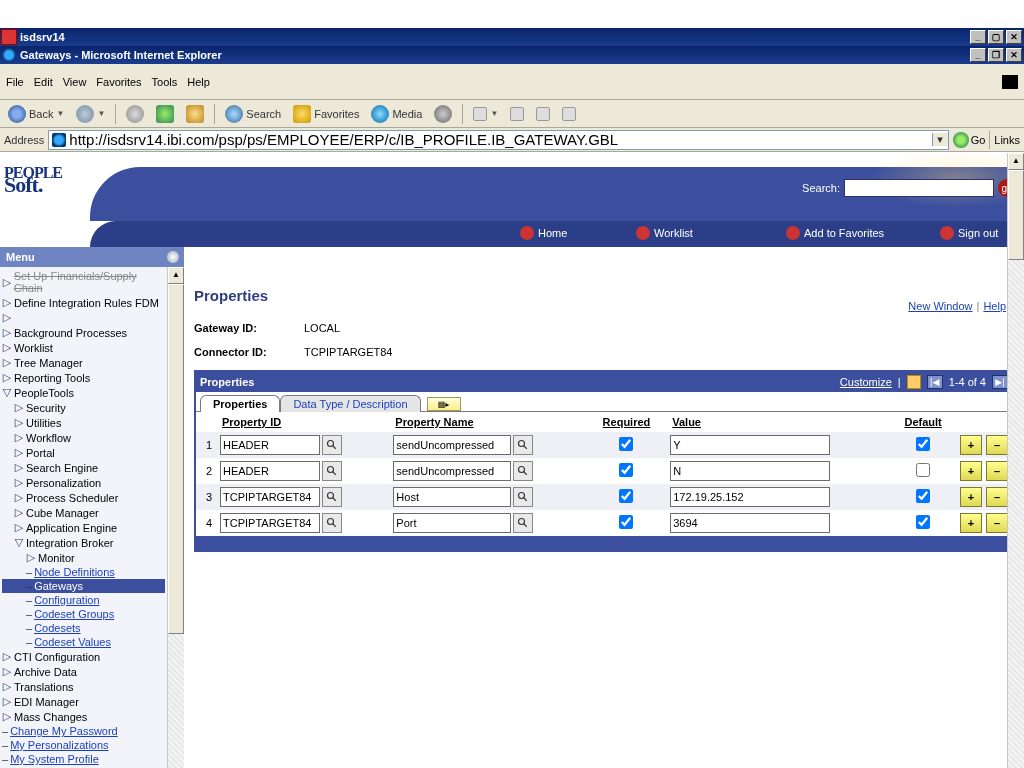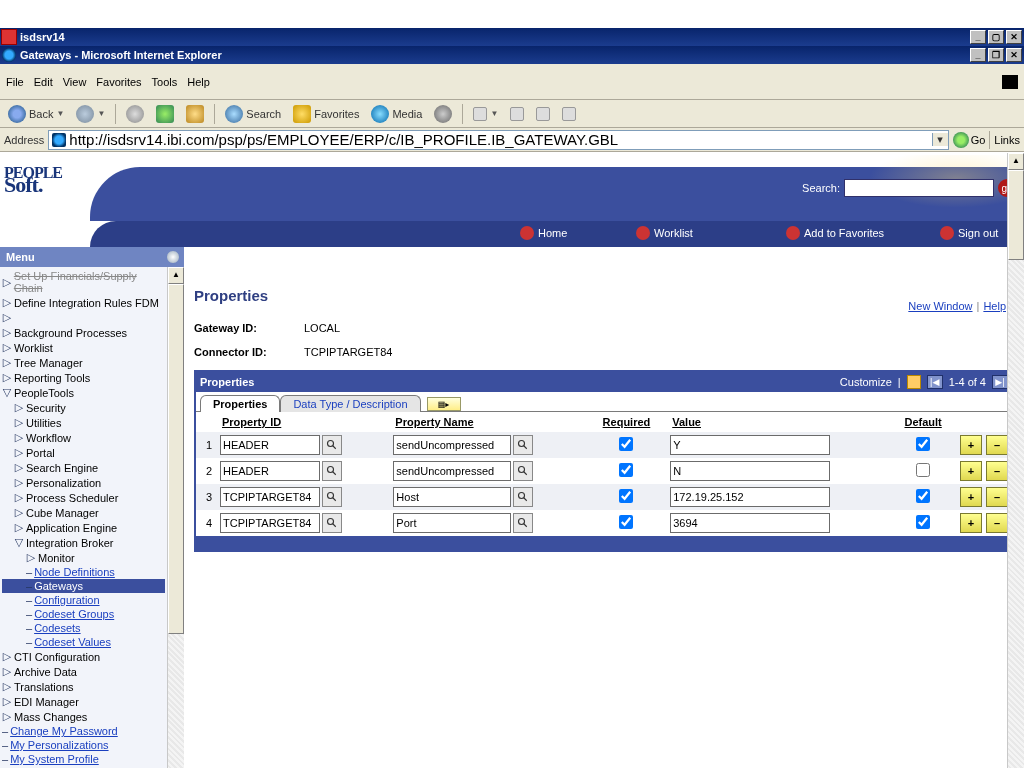--- a/index.html
+++ b/index.html
@@ -90,21 +90,21 @@
 .sep{color:#888;margin:0 4px;}
 
 h2.page-title{color:#2f3f82;font-size:15px;font-weight:bold;margin-top:34px;margin-bottom:18px;}
 .kv{display:flex;margin:4px 0;}
 .kv .k{width:110px;font-weight:bold;}
 
 .grid-wrap{margin-top:12px;border:2px solid #3b4f9e;}
 .grid-head{background:#3b4f9e;height:20px;color:#fff;display:flex;align-items:center;padding:0 4px;position:relative;}
 .grid-head .gtitle{font-weight:bold;}
 .grid-head .gtools{margin-left:auto;display:flex;align-items:center;gap:6px;}
-.grid-head a{color:#fff;}
+.grid-head a{color:#fff;text-decoration:underline;}
 .navbtn{width:16px;height:14px;background:#8193cc;border:1px solid #20306a;color:#fff;display:flex;align-items:center;justify-content:center;font-size:9px;}
 .tabbar{display:flex;align-items:flex-end;background:#fff;padding:2px 4px 0;border-bottom:1px solid #7a7a7a;gap:0;position:relative;}
 .tab{border:1px solid #7a7a7a;border-bottom:none;border-radius:6px 6px 0 0;padding:2px 12px;background:#e5e5e5;color:#1a3fbf;position:relative;top:1px;}
 .tab.active{background:#fff;color:#000;font-weight:bold;z-index:2;}
 .tabbar .showall{width:34px;height:14px;border:1px solid #996;background:linear-gradient(#ffd,#fe8);margin-left:6px;display:flex;align-items:center;justify-content:center;font-size:8px;}
 
 table.pgrid{width:100%;border-collapse:collapse;padding-left:48px;}
 table.pgrid th{background:#fff;text-align:left;font-weight:bold;text-decoration:underline;padding:4px 6px;border-bottom:0;}
 table.pgrid td{padding:3px 4px;}
 tr.ro td{background:#eef0f5;}

